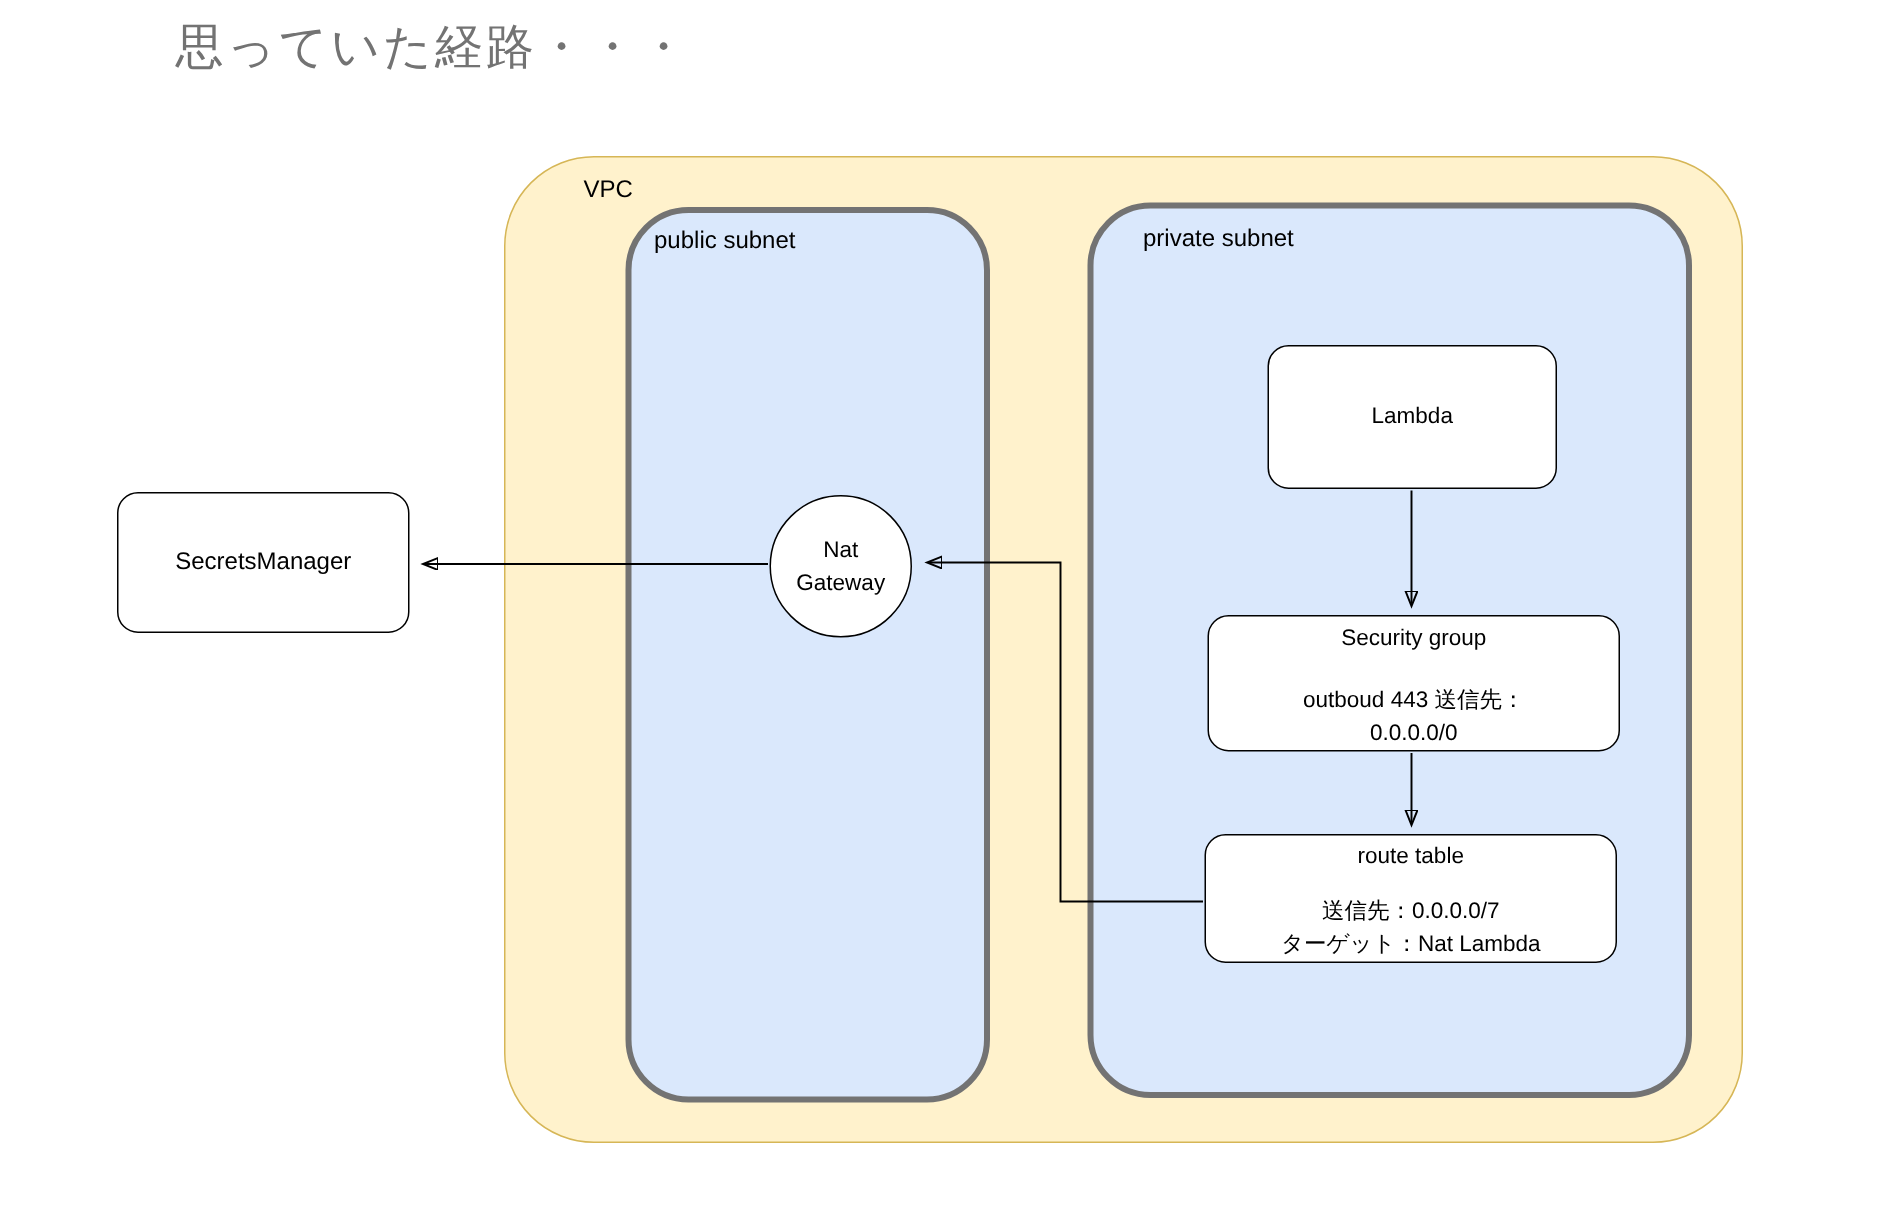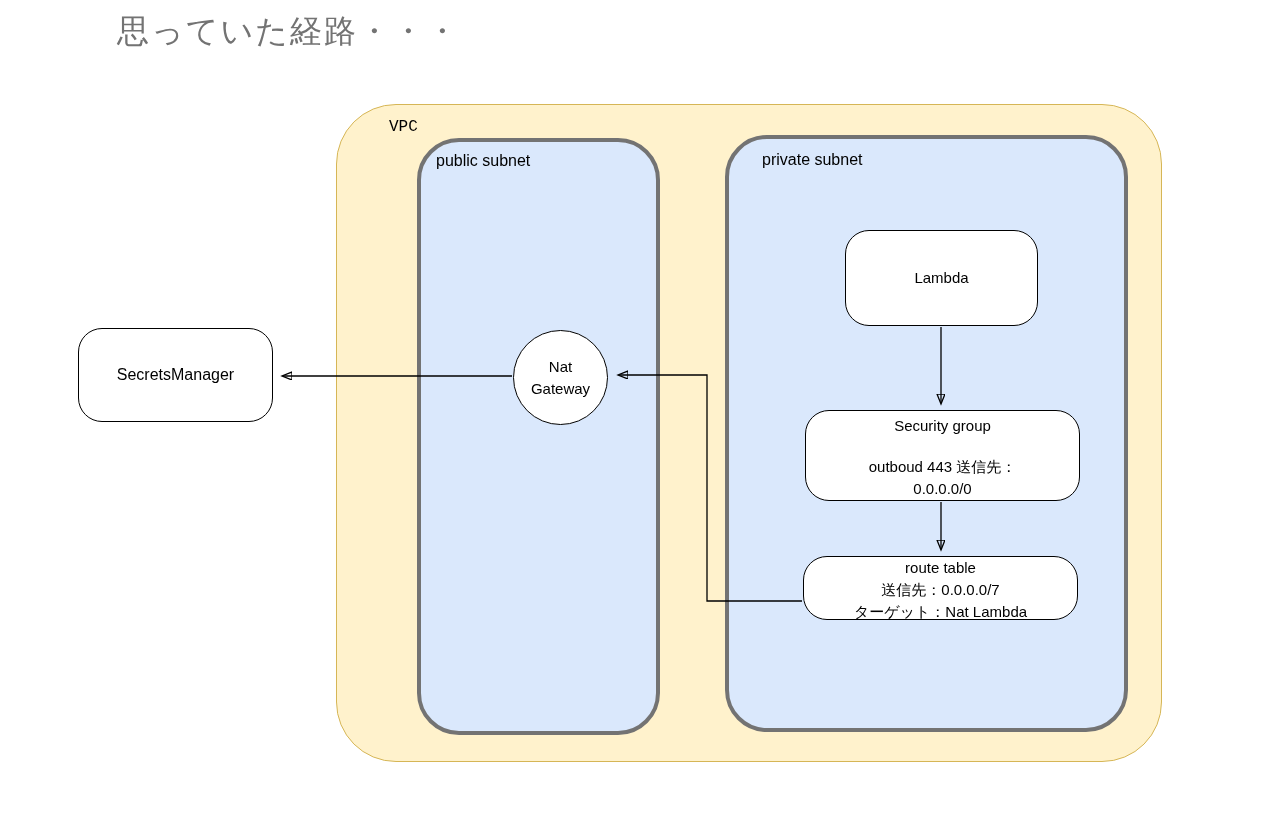--- a/index.html
+++ b/index.html
@@ -36,21 +36,20 @@
     border: 1px solid #D6B656;
     border-radius: 60px;
     box-sizing: border-box;
   }
   .vpc-label {
     position: absolute;
     left: 389px;
     top: 118px;
     font-size: 16px;
     color: #000000;
-    font-family: Liberation Mono, monospace;
   }
   .subnet {
     position: absolute;
     background: #DAE8FC;
     border: 4px solid #737373;
     border-radius: 42px;
     box-sizing: border-box;
   }
   .subnet.public {
     left: 417px;
@@ -71,21 +70,21 @@
     white-space: nowrap;
   }
   .subnet.public .subnet-label { left: 15px; top: 10px; }
   .subnet.private .subnet-label { left: 33px; top: 12px; }
 
   
   .node {
     position: absolute;
     background: #ffffff;
     border: 1px solid #000000;
-    border-radius: 24px;
+    border-radius: 14px;
     box-sizing: border-box;
     display: flex;
     flex-direction: column;
     align-items: center;
     justify-content: center;
     font-size: 15px;
     color: #000000;
     text-align: center;
     line-height: 22px;
   }
@@ -107,21 +106,21 @@
     top: 410px;
     width: 275px;
     height: 91px;
     justify-content: flex-start;
     padding-top: 4px;
   }
   .node.route-table {
     left: 803px;
     top: 556px;
     width: 275px;
-    height: 64px;
+    height: 86px;
     justify-content: center;
     padding-top: 3px;
   }
   .node .spacer { height: 22px; }
 
   
   .node.nat-gateway {
     left: 513px;
     top: 330px;
     width: 95px;

